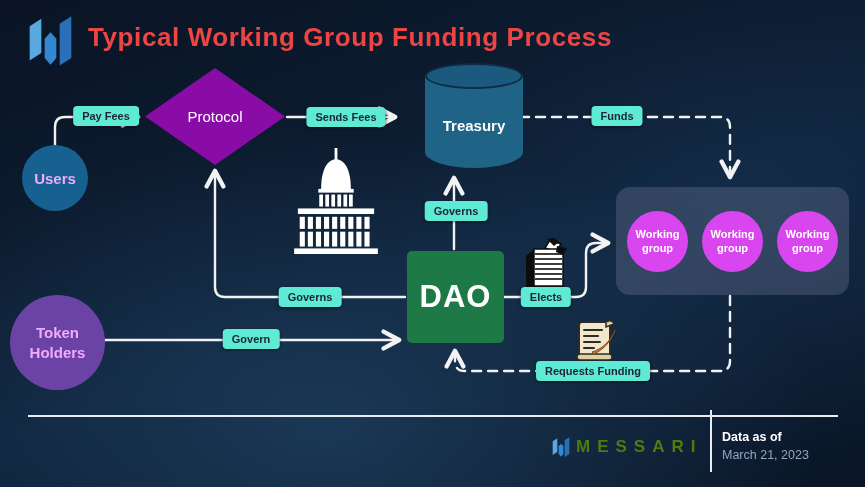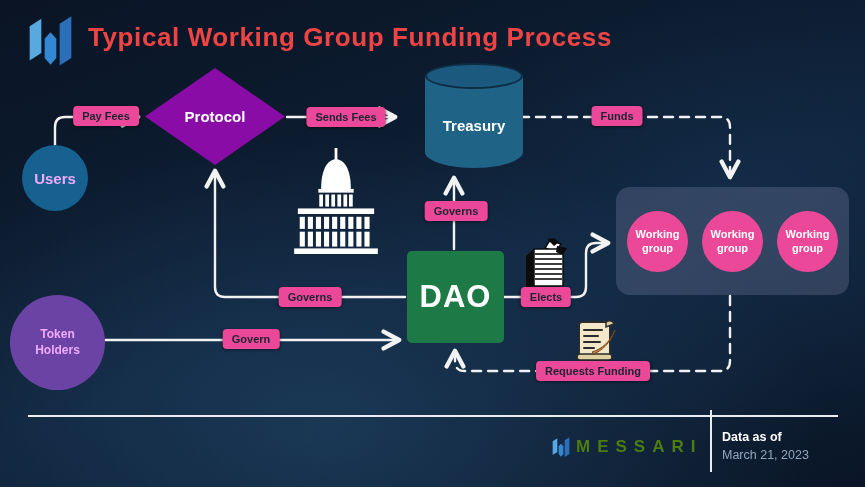--- a/index.html
+++ b/index.html
@@ -12,41 +12,41 @@
       linear-gradient(160deg,#0a1424 0%,#0e2138 55%,#0a1627 100%);
     color:#fff;
   }
   .abs{position:absolute;}
   
   .title{left:88px;top:22px;font-size:26px;font-weight:800;letter-spacing:.6px;color:#ef4444;}
   
   .circle{border-radius:50%;display:flex;align-items:center;justify-content:center;
     text-align:center;font-weight:700;color:#f0abfc;}
   .users{left:22px;top:145px;width:66px;height:66px;background:#16618f;font-size:15px;}
-  .tokenholders{left:10px;top:295px;width:95px;height:95px;background:#6b43a5;font-size:12px;line-height:1.3;}
+  .tokenholders{left:10px;top:295px;width:95px;height:95px;background:#6b43a5;font-size:15px;line-height:1.3;}
   .pre{white-space:pre-line;}
   .diamond{left:145px;top:68px;width:140px;height:97px;background:#8a0ca6;
     clip-path:polygon(50% 0,100% 50%,50% 100%,0 50%);
-    display:flex;align-items:center;justify-content:center;font-weight:700;font-size:15px;}
+    display:flex;align-items:center;justify-content:center;font-weight:400;font-size:15px;}
   .cylinder{left:405px;top:63px;width:98px;height:105px;margin-left:20px;}
   .cyl-body{position:absolute;left:0;right:0;top:12px;bottom:0;background:#1f6386;
     border-radius:0 0 49px 49px / 0 0 16px 16px;}
   .cyl-top{position:absolute;left:0;right:0;top:0;height:26px;border-radius:50%;
     background:#1b5a7e;border:2px solid #0e2c42;box-sizing:border-box;}
   .cyl-label{position:absolute;left:0;right:0;top:54px;text-align:center;font-weight:700;font-size:15px;}
   .dao{left:407px;top:251px;width:97px;height:92px;background:#1d7a46;border-radius:5px;
     display:flex;align-items:center;justify-content:center;font-weight:700;font-size:31px;letter-spacing:1px;}
   .wg-panel{left:616px;top:187px;width:233px;height:108px;border-radius:14px;
     background:rgba(125,132,165,.30);display:flex;align-items:center;justify-content:center;gap:14px;}
-  .wg-circle{width:61px;height:61px;border-radius:50%;background:#ec4899;
+  .wg-circle{width:61px;height:61px;border-radius:50%;background:#d946ef;
     display:flex;align-items:center;justify-content:center;text-align:center;
     font-weight:700;font-size:11px;line-height:1.3;}
   .wg-circle span{width:50px;}
   
-  .lbl{transform:translate(-50%,-50%);background:#ec4899;color:#1c2433;font-weight:700;
+  .lbl{transform:translate(-50%,-50%);background:#5eead4;color:#1c2433;font-weight:700;
     font-size:11px;padding:4px 9px;border-radius:4px;white-space:nowrap;
     box-shadow:0 1px 3px rgba(0,0,0,.5);}
   
   .hline{left:28px;top:415px;width:810px;height:2px;background:#e9edf2;}
   .vline{left:710px;top:410px;width:2px;height:62px;background:#e9edf2;}
   .brand{left:576px;top:437px;font-size:17px;font-weight:700;letter-spacing:7px;color:#4d7c0f;}
   .dataasof{left:722px;top:430px;font-size:12.5px;font-weight:700;color:#fff;}
   .datadate{left:722px;top:448px;font-size:12.5px;color:#93a6bd;text-align:center;}
   svg{display:block;}
 </style>

